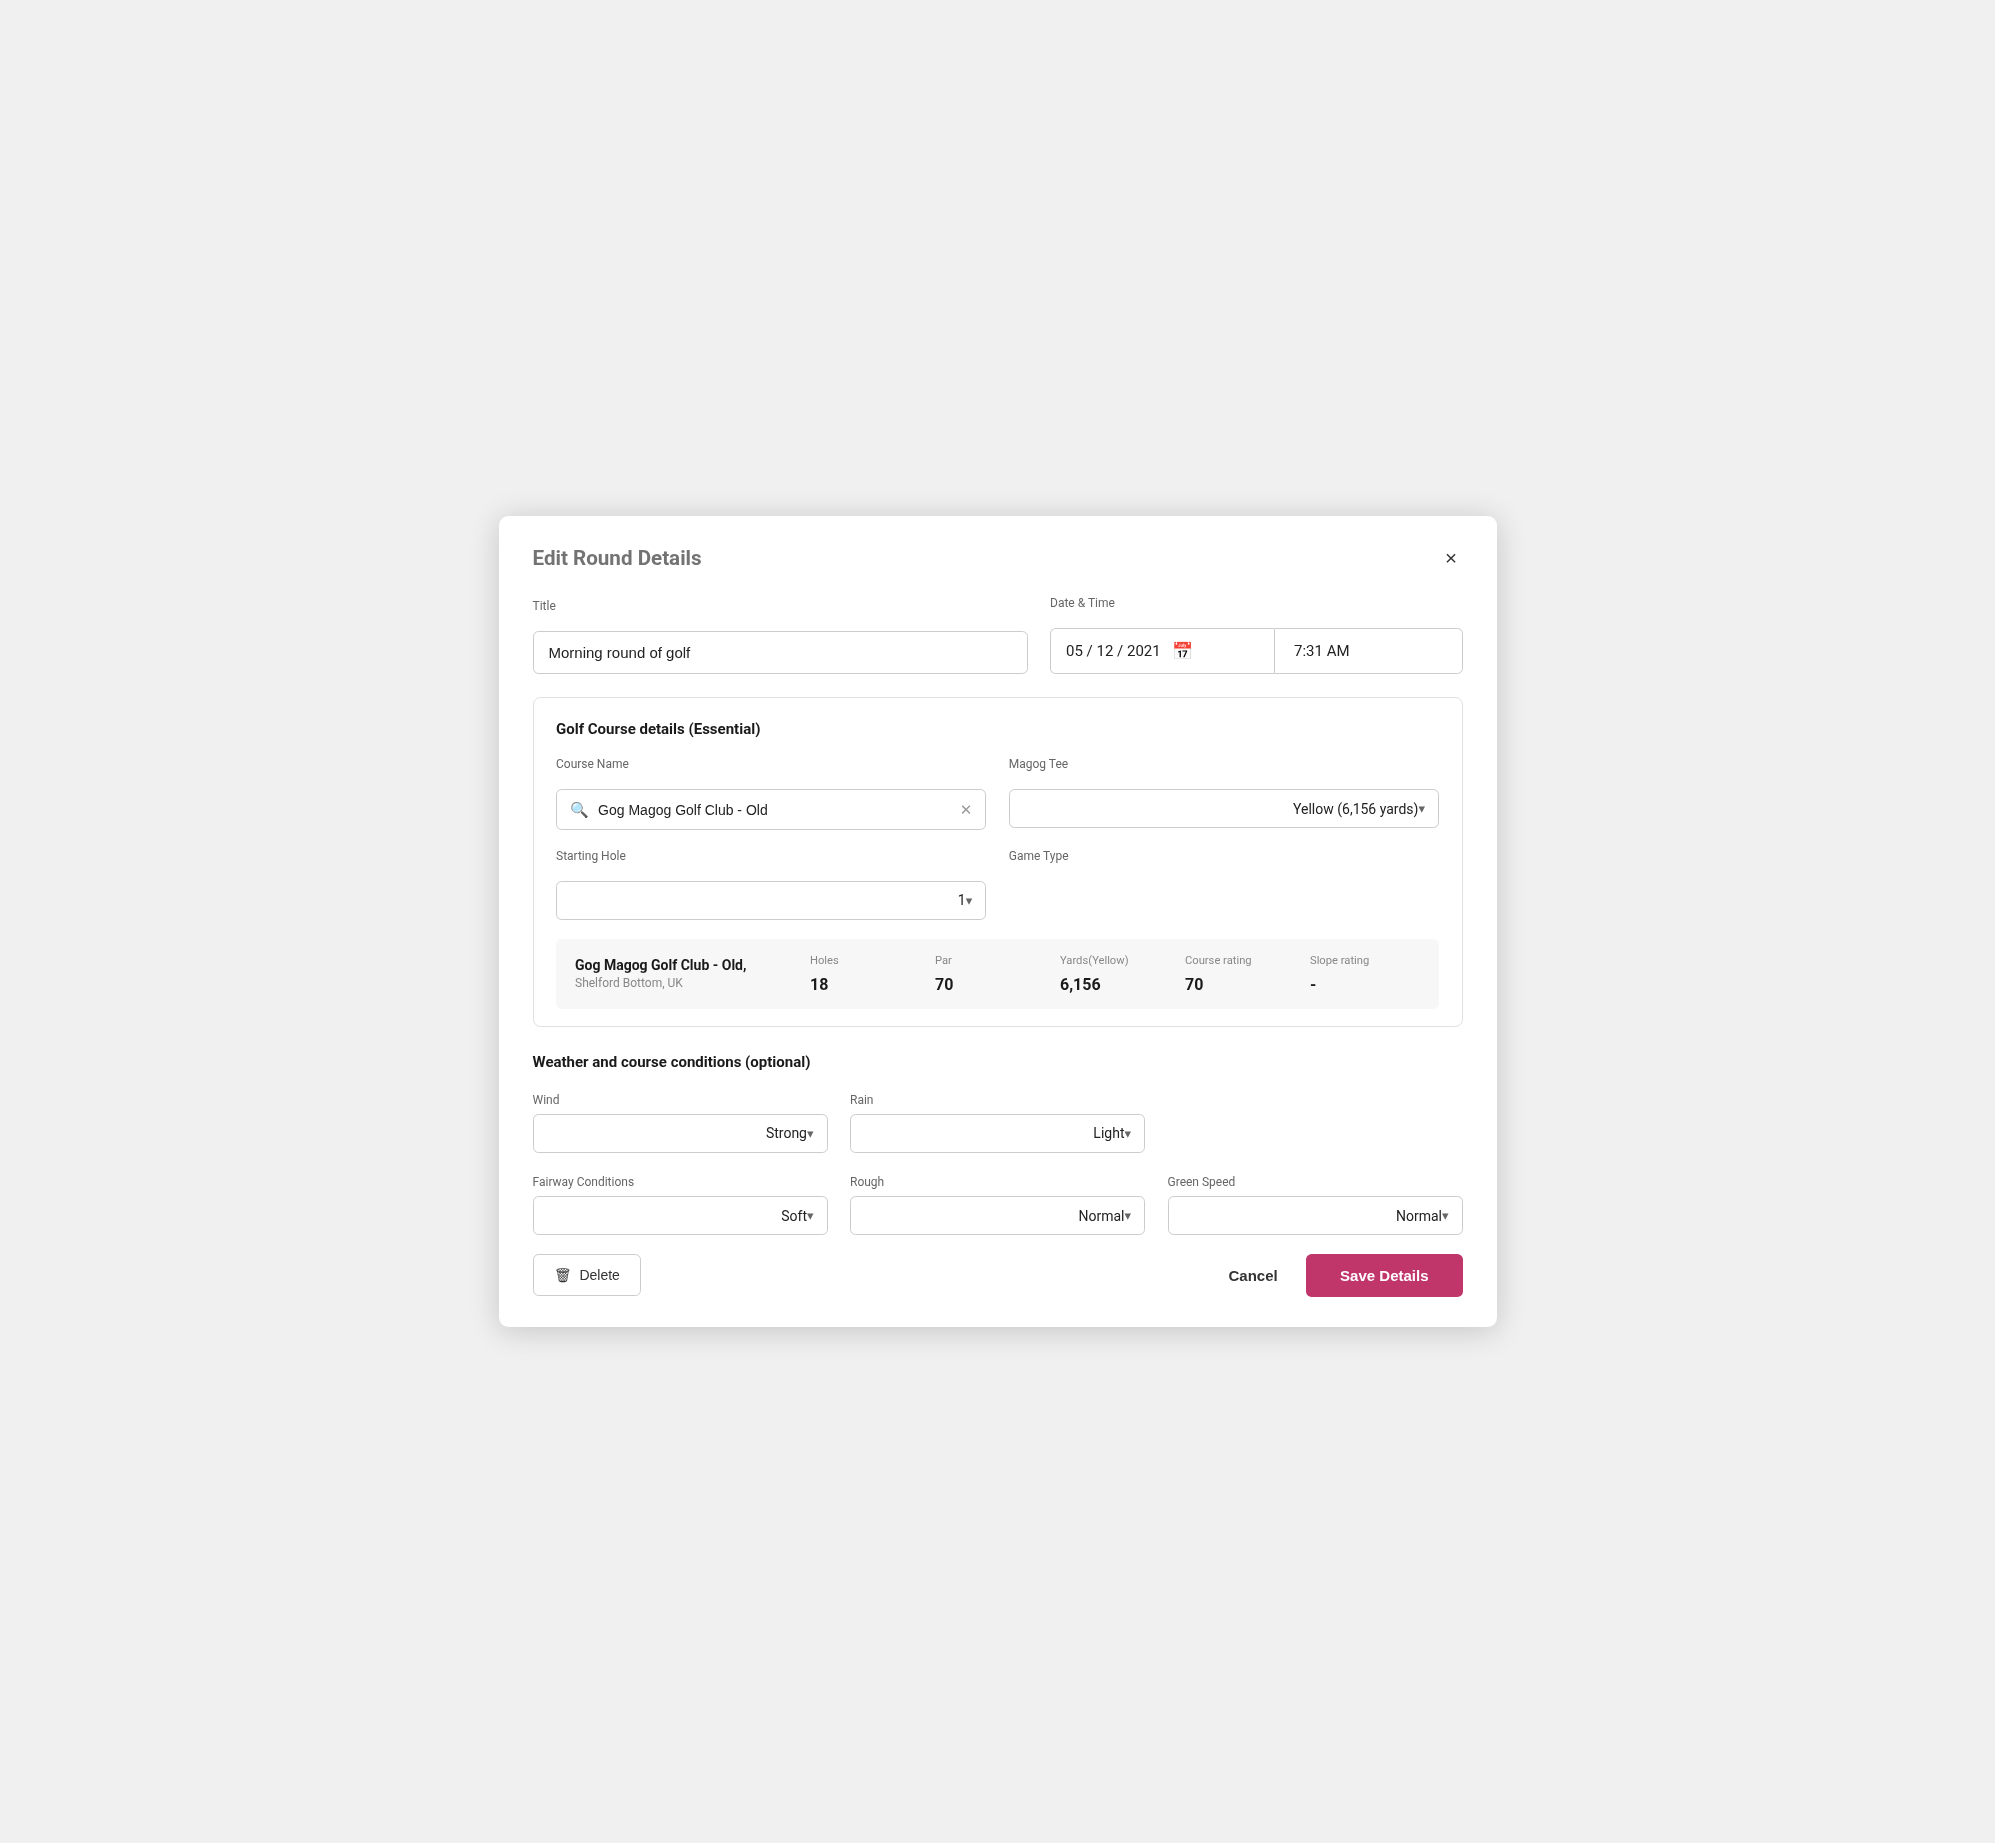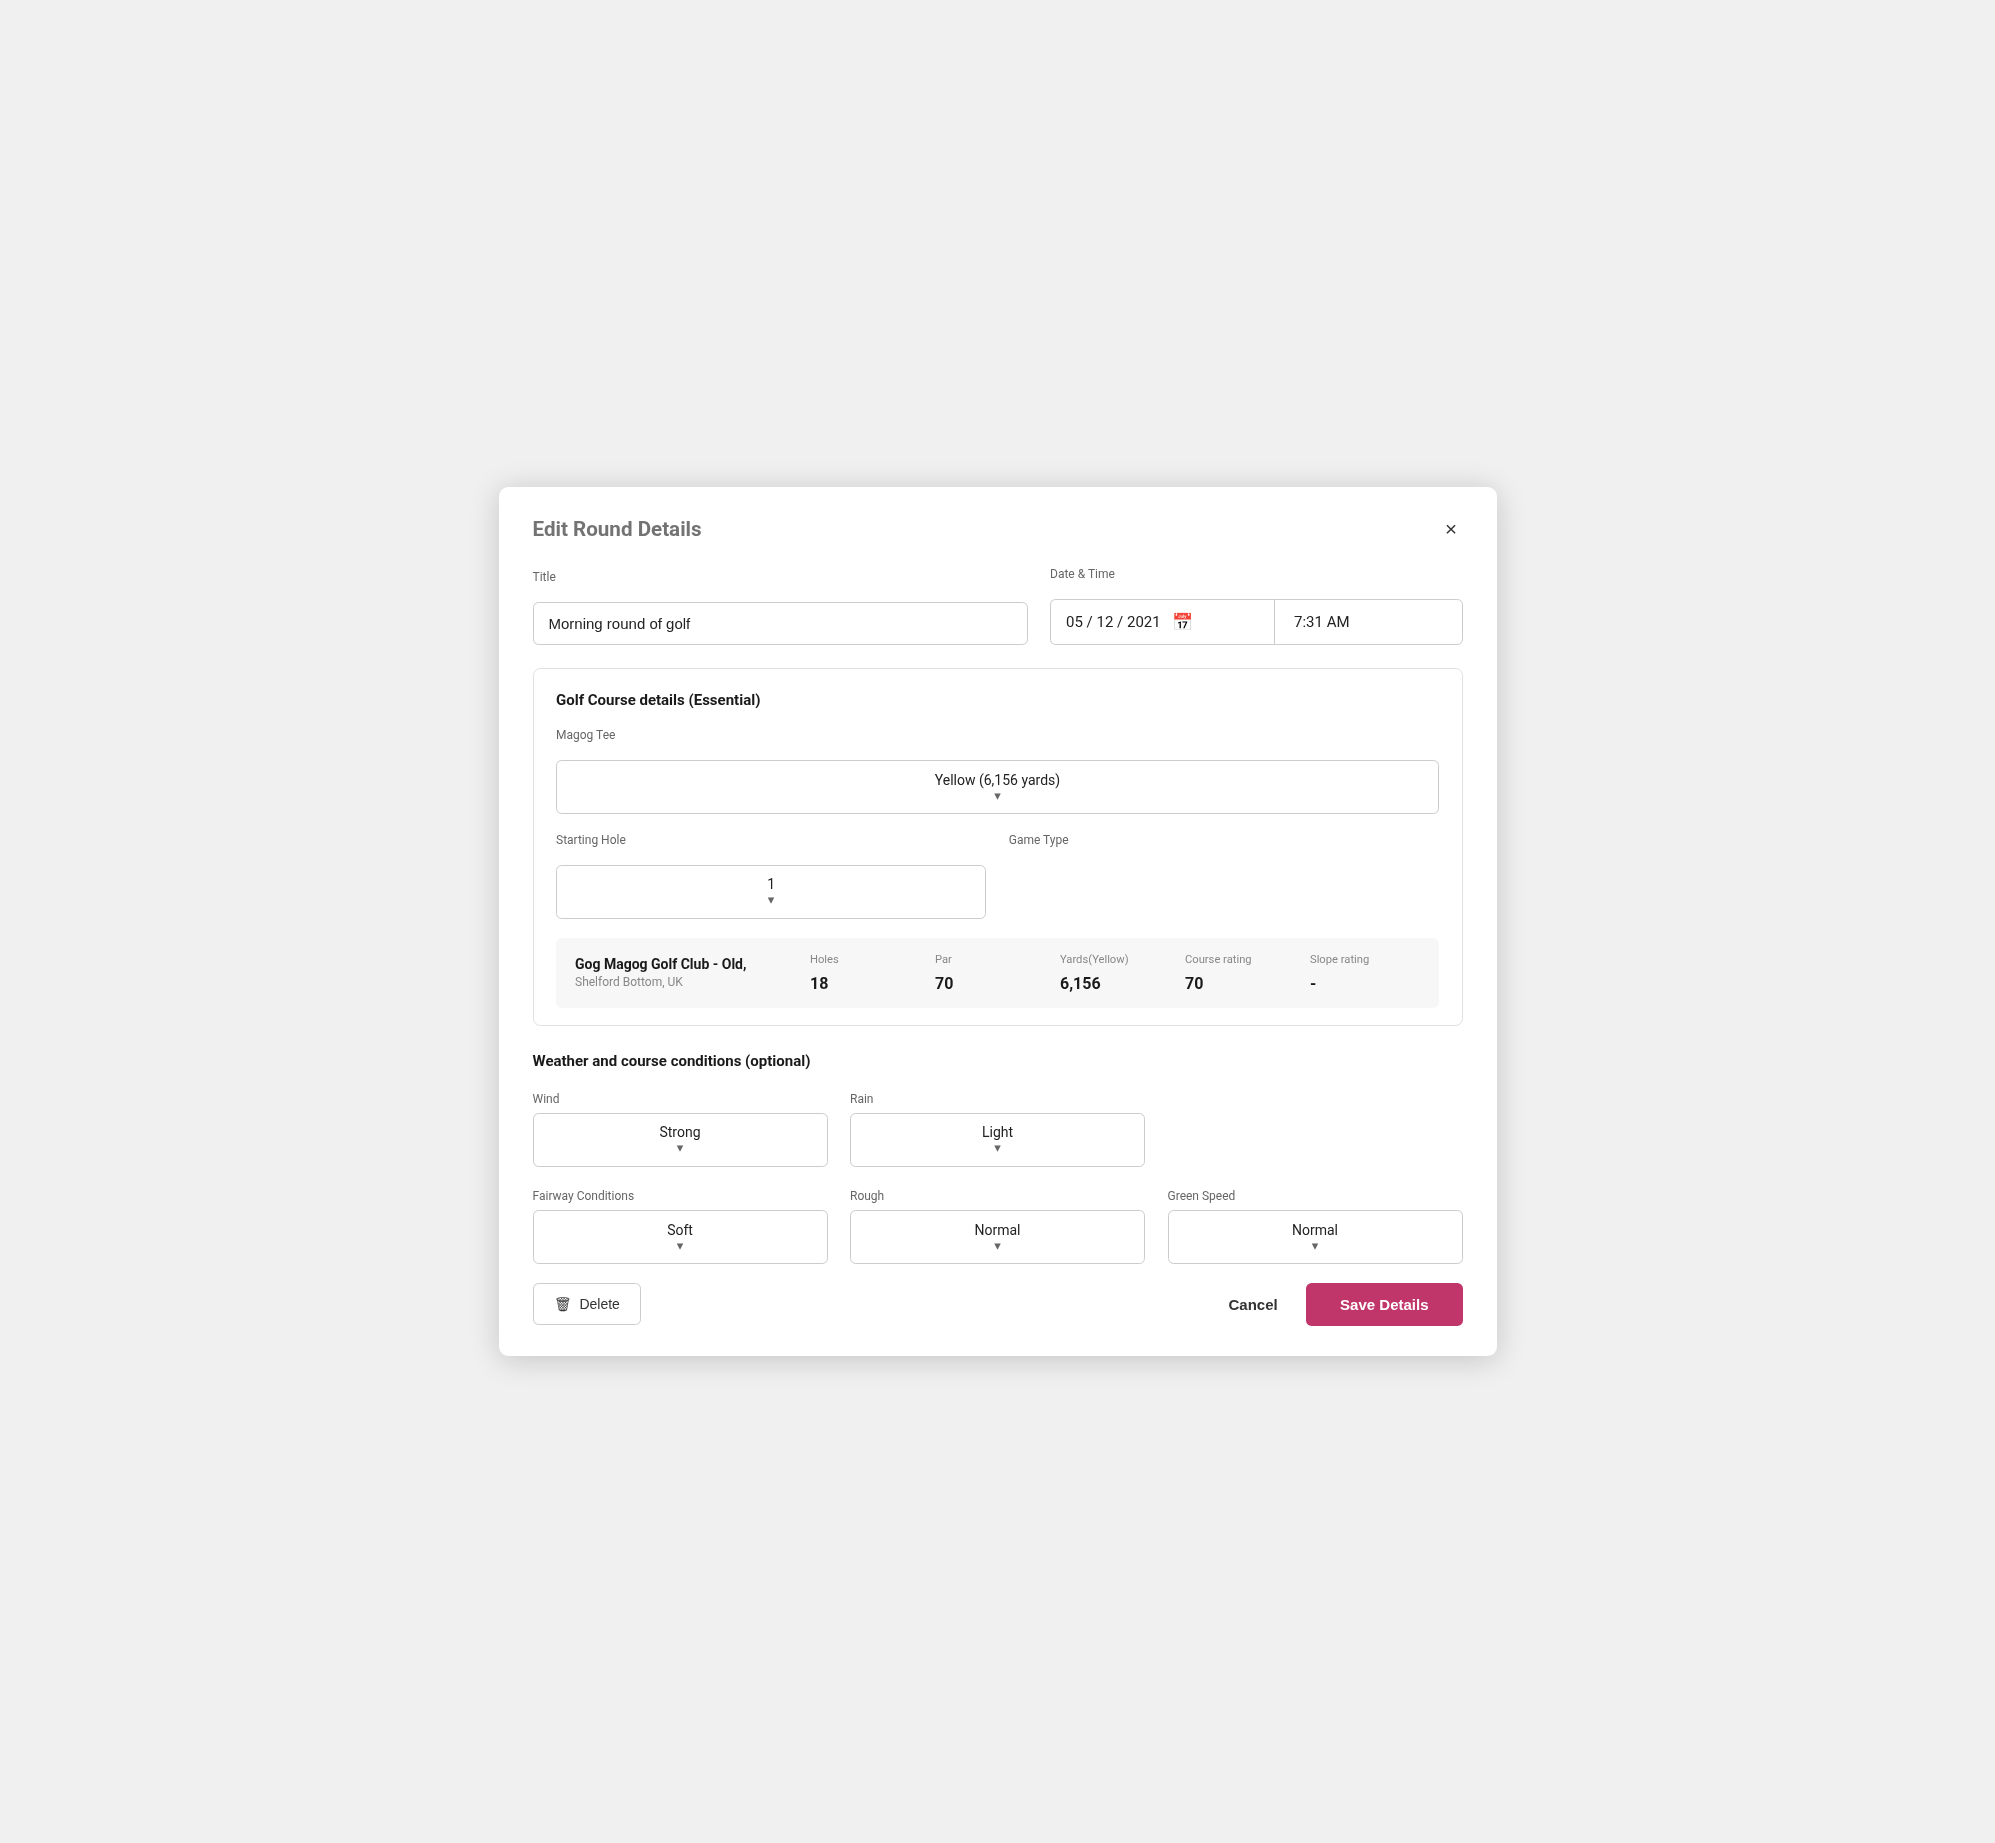--- a/index.html
+++ b/index.html
@@ -150,21 +150,20 @@
     .select-wrap {
       display: flex;
       align-items: center;
       border: 1.4px solid #ccc;
       border-radius: 5.6px;
       padding: 10.3px 13px;
       justify-content: flex-end;
       cursor: pointer;
       font-size: 14px;
       color: #222;
-      flex-direction: column;
     }
     .chevron-icon {
       color: #666;
       font-size: 13px;
     }
     .game-type-toggle {
       display: flex;
       border: 1.4px solid #ccc;
       border-radius: 5.6px;
       overflow: hidden;
@@ -309,20 +308,28 @@
           <span>7:31 AM</span>
         </div>
       </div>
     </div>
   </div>
 
   <div class="section-box">
     <div class="section-title">Golf Course details (Essential)</div>
 
     <div class="two-col">
+      <div class="field-group">
+        <span class="field-label">Course Name</span>
+        <div class="search-input-wrap">
+          <span class="search-icon">🔍</span>
+          <input class="search-input" type="text" value="Gog Magog Golf Club - Old" style="">
+          <span class="clear-icon">✕</span>
+        </div>
+      </div>
       <div class="field-group">
         <span class="field-label">Magog Tee</span>
         <div class="select-wrap">
           <span>Yellow (6,156 yards)</span>
           <span class="chevron-icon">▾</span>
         </div>
       </div>
     </div>
 
     <div class="two-col">

